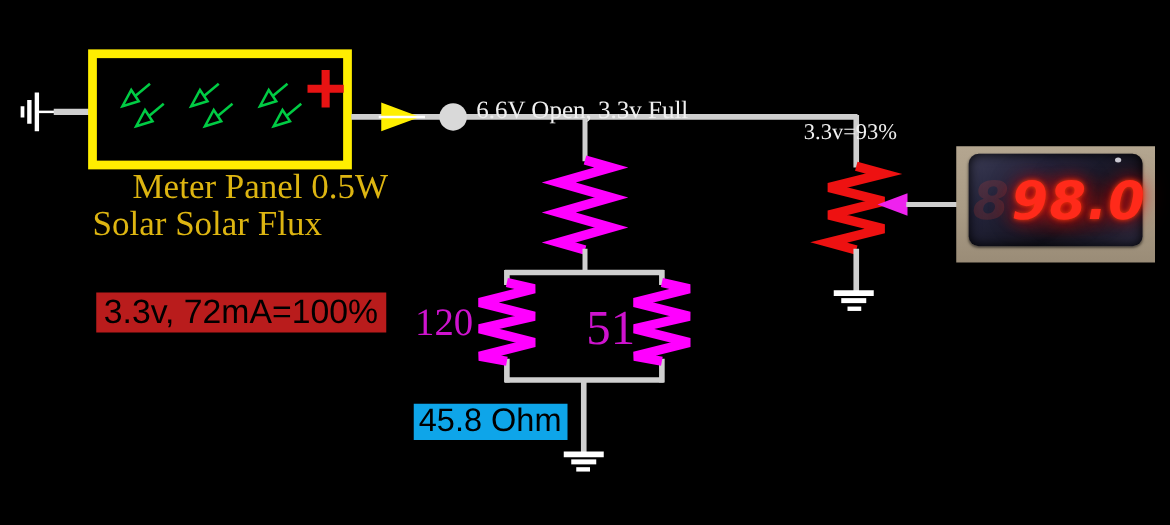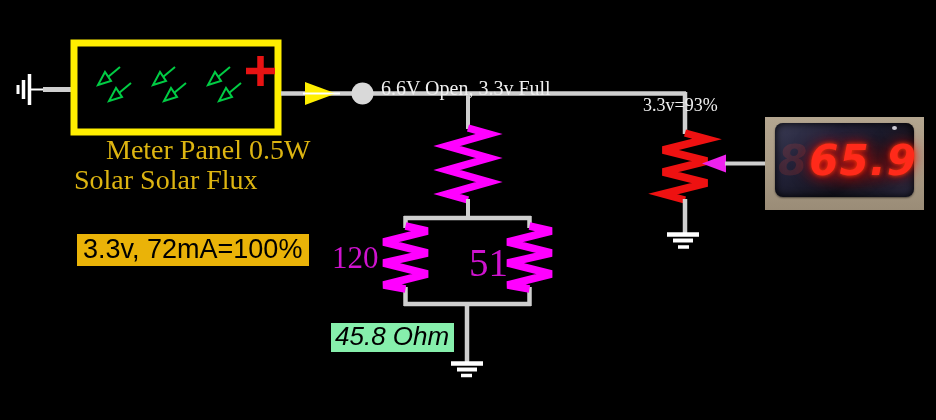--- a/index.html
+++ b/index.html
@@ -6,26 +6,26 @@
   .screen{
     position:relative;width:936px;height:420px;background:#000000;
     overflow:hidden;font-family:"Liberation Serif",serif;
   }
   .screen svg{position:absolute;left:0;top:0;}
   .label{position:absolute;white-space:nowrap;line-height:1.05;}
   .gold{color:#ddb511;font-size:28px;}
   .white-serif{color:#efefef;}
   .magenta-serif{color:#cf13cf;}
   .hl-yellow{
-    background:#eab308;color:#000;font-family:"Liberation Sans",sans-serif;
+    background:#b91c1c;color:#000;font-family:"Liberation Sans",sans-serif;
     font-size:27px;padding:1px 7px 3px 6px;line-height:1.05;
   }
   .hl-magenta{
-    background:#86efac;color:#000;font-family:"Liberation Sans",sans-serif;
-    font-size:26px;padding:0px 5px 2px 4px;line-height:1.05;font-style:italic;
+    background:#0ea5e9;color:#000;font-family:"Liberation Sans",sans-serif;
+    font-size:26px;padding:0px 5px 2px 4px;line-height:1.05;
   }
   
   .meter{
     position:absolute;left:765px;top:117px;width:159px;height:93px;
     background:linear-gradient(180deg,#b4a690 0%,#a99b85 55%,#9a8c77 100%);
   }
   .meter-bezel{
     position:absolute;left:10px;top:6px;width:139px;height:74px;
     border-radius:8px;
     background:linear-gradient(145deg,#3c3c55 0%,#23233a 30%,#14141f 65%,#2a2a40 100%);
@@ -140,18 +140,18 @@
   <div class="label hl-magenta" style="left:331px;top:323px;">45.8 Ohm</div>
 
   <div class="label white-serif" style="left:643px;top:96px;font-size:18px;">3.3v=93%</div>
 
   <div class="meter">
     <div class="meter-bezel">
       <div class="meter-glow"></div>
       <div class="meter-speck"></div>
       <div class="meter-digits">
         <span class="digit-ghost">8</span>
-        <span class="digit-lit">65.9</span>
+        <span class="digit-lit">98.0</span>
       </div>
     </div>
   </div>
 
 </div>
 
 </body></html>

